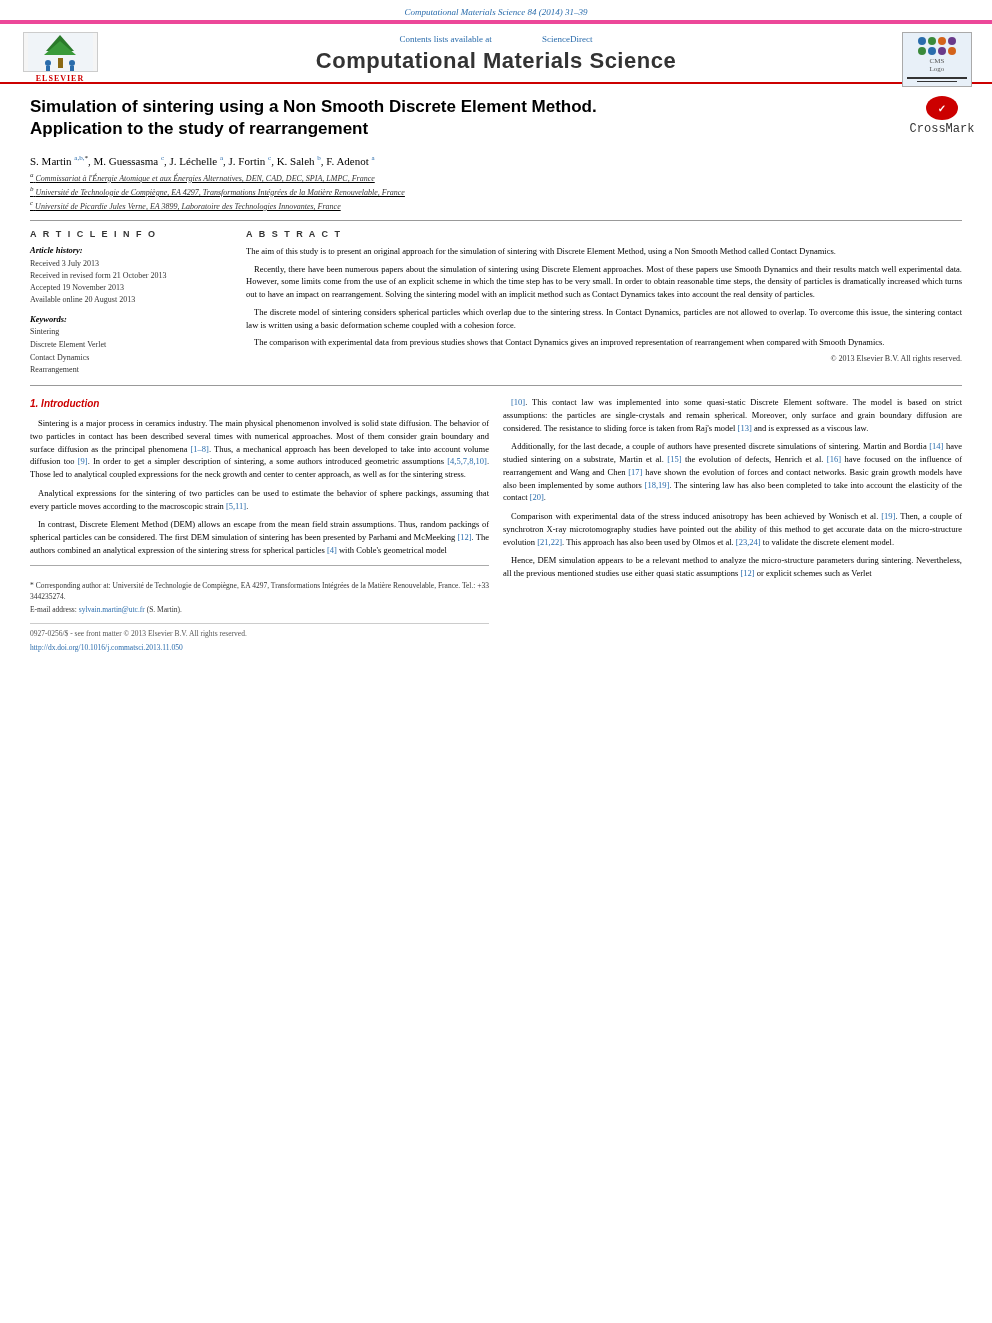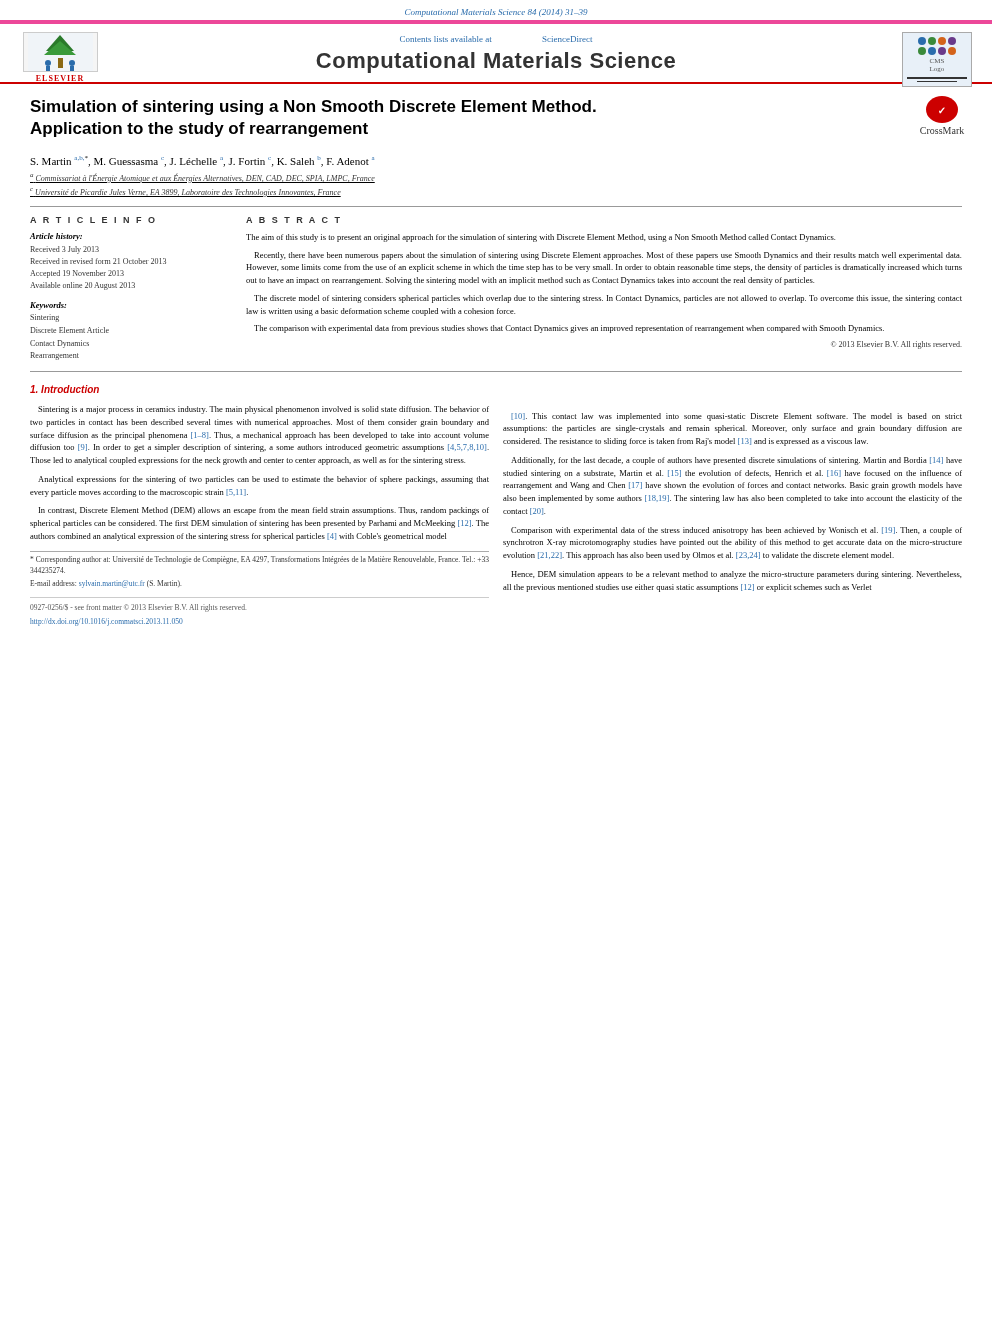--- a/index.html
+++ b/index.html
@@ -167,23 +167,24 @@
       background: #c00;
       border-radius: 50%;
       display: flex;
       align-items: center;
       justify-content: center;
       color: #fff;
       font-size: 14px;
       font-weight: bold;
     }
     .crossmark-label {
-      font-size: 10px;
+      font-size: 12px;
       color: #333;
       margin-top: 2px;
+      font-family: Liberation Mono, monospace;
     }
 
     
     .authors-line {
       font-size: 11px;
       margin-bottom: 4px;
       color: #000;
     }
     .superscript {
       font-size: 7px;
@@ -288,21 +289,20 @@
     }
 
     
     .body-section {
       margin-top: 10px;
     }
 
     .two-col-body {
       display: flex;
       gap: 14px;
-      align-items: center;
     }
     .body-col {
       flex: 1;
       font-size: 8.5px;
       line-height: 1.5;
       color: #000;
       text-align: justify;
     }
 
     .section-heading {
@@ -320,21 +320,21 @@
     }
 
     .body-ref {
       color: #2a6cac;
     }
 
     
     .footnote-section {
       border-top: 1px solid #aaa;
       margin-top: 8px;
-      padding-top: 2px;
+      padding-top: 14px;
       font-size: 7.5px;
       color: #333;
       line-height: 1.5;
     }
     .footnote-line {
       margin-bottom: 2px;
     }
     .footnote-link {
       color: #2a6cac;
     }
@@ -432,38 +432,39 @@
         <div class="crossmark-label">CrossMark</div>
       </div>
     </div>
 
     <div class="authors-line">
       S. Martin <sup class="superscript">a,b,</sup><sup class="star-ref">*</sup>, M. Guessasma <sup class="superscript">c</sup>, J. Léchelle <sup class="superscript">a</sup>, J. Fortin <sup class="superscript">c</sup>, K. Saleh <sup class="superscript">b</sup>, F. Adenot <sup class="superscript">a</sup>
     </div>
 
     <div class="affiliations">
       <div class="affiliation-line"><sup style="font-size:7px;vertical-align:super;">a</sup> <span>Commissariat à l'Énergie Atomique et aux Énergies Alternatives, DEN, CAD, DEC, SPIA, LMPC, France</span></div>
+      <div class="affiliation-line"><sup style="font-size:7px;vertical-align:super;">b</sup> <span>Université de Technologie de Compiègne, EA 4297, Transformations Intégrées de la Matière Renouvelable, France</span></div>
       <div class="affiliation-line"><sup style="font-size:7px;vertical-align:super;">c</sup> <span>Université de Picardie Jules Verne, EA 3899, Laboratoire des Technologies Innovantes, France</span></div>
     </div>
 
     <hr class="section-divider">
 
     <div class="two-col-section">
 
       <div class="article-info-col">
         <div class="col-heading">A R T I C L E   I N F O</div>
         <div class="article-history-label">Article history:</div>
         <div class="history-item">Received 3 July 2013</div>
         <div class="history-item">Received in revised form 21 October 2013</div>
         <div class="history-item">Accepted 19 November 2013</div>
         <div class="history-item">Available online 20 August 2013</div>
 
         <div class="keywords-label">Keywords:</div>
         <div class="keyword-item">Sintering</div>
-        <div class="keyword-item">Discrete Element Article</div>
+        <div class="keyword-item">Discrete Element Verlet</div>
         <div class="keyword-item">Contact Dynamics</div>
         <div class="keyword-item">Rearrangement</div>
       </div>
 
       <div class="abstract-col">
         <div class="col-heading">A B S T R A C T</div>
         <div class="abstract-text">
           <p>The aim of this study is to present an original approach for the simulation of sintering with Discrete Element Method, using a Non Smooth Method called Contact Dynamics.</p>
           <p>Recently, there have been numerous papers about the simulation of sintering using Discrete Element approaches. Most of these papers use Smooth Dynamics and their results match well experimental data. However, some limits come from the use of an explicit scheme in which the time step has to be very small. In order to obtain reasonable time steps, the density of particles is dramatically increased which turns out to have an impact on rearrangement. Solving the sintering model with an implicit method such as Contact Dynamics takes into account the real density of particles.</p>
           <p>The discrete model of sintering considers spherical particles which overlap due to the sintering stress. In Contact Dynamics, particles are not allowed to overlap. To overcome this issue, the sintering contact law is written using a basic deformation scheme coupled with a cohesion force.</p>

